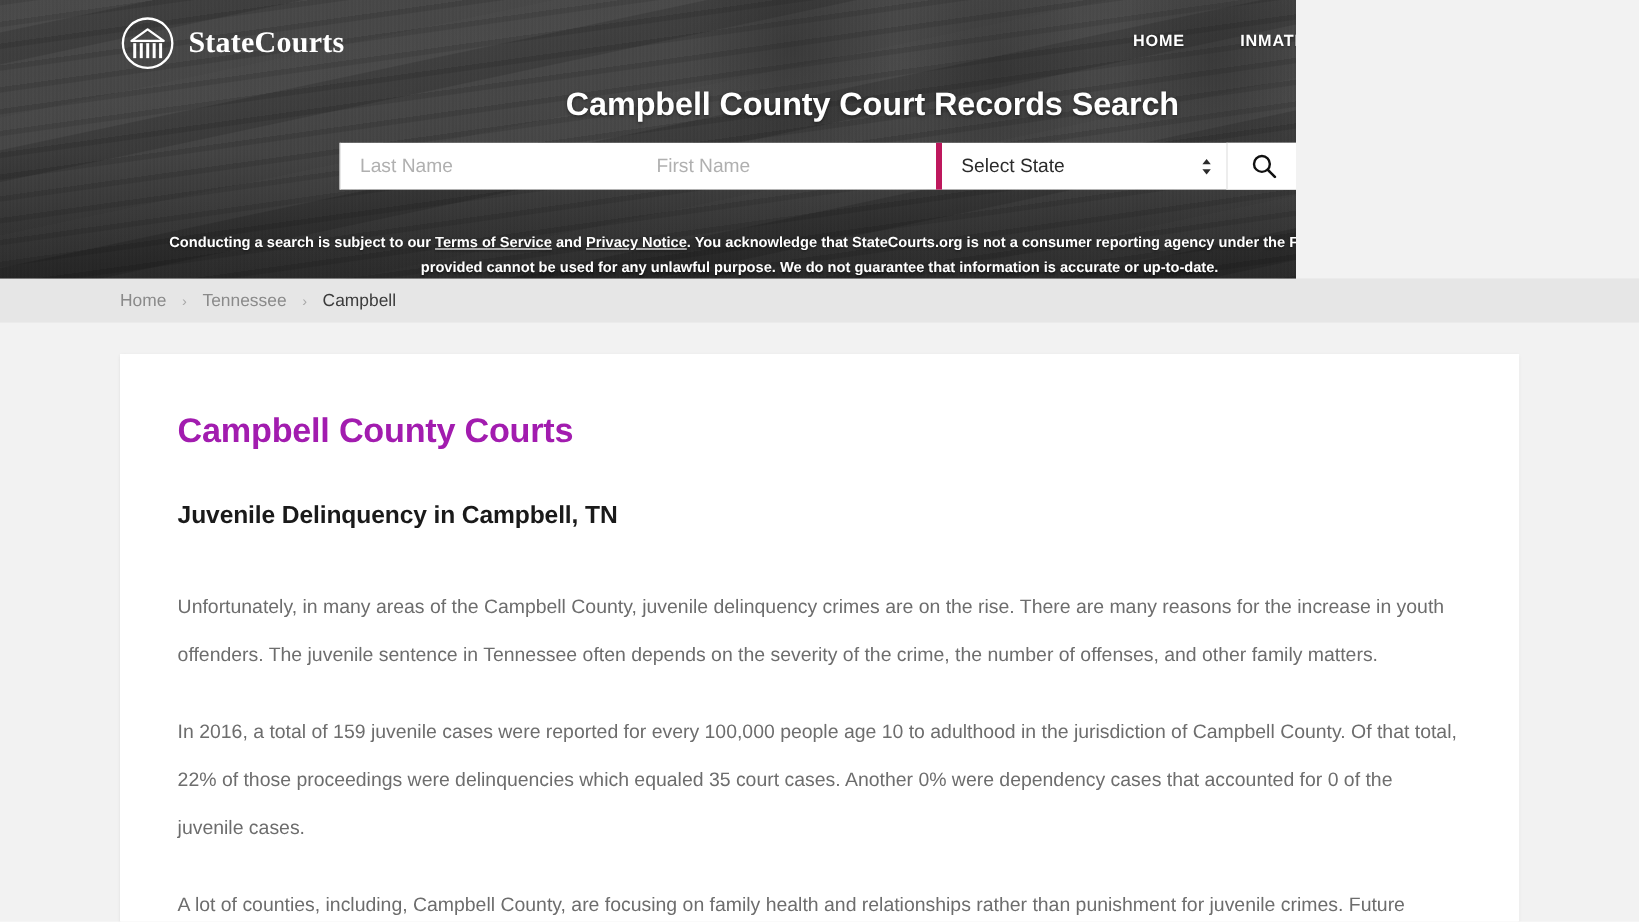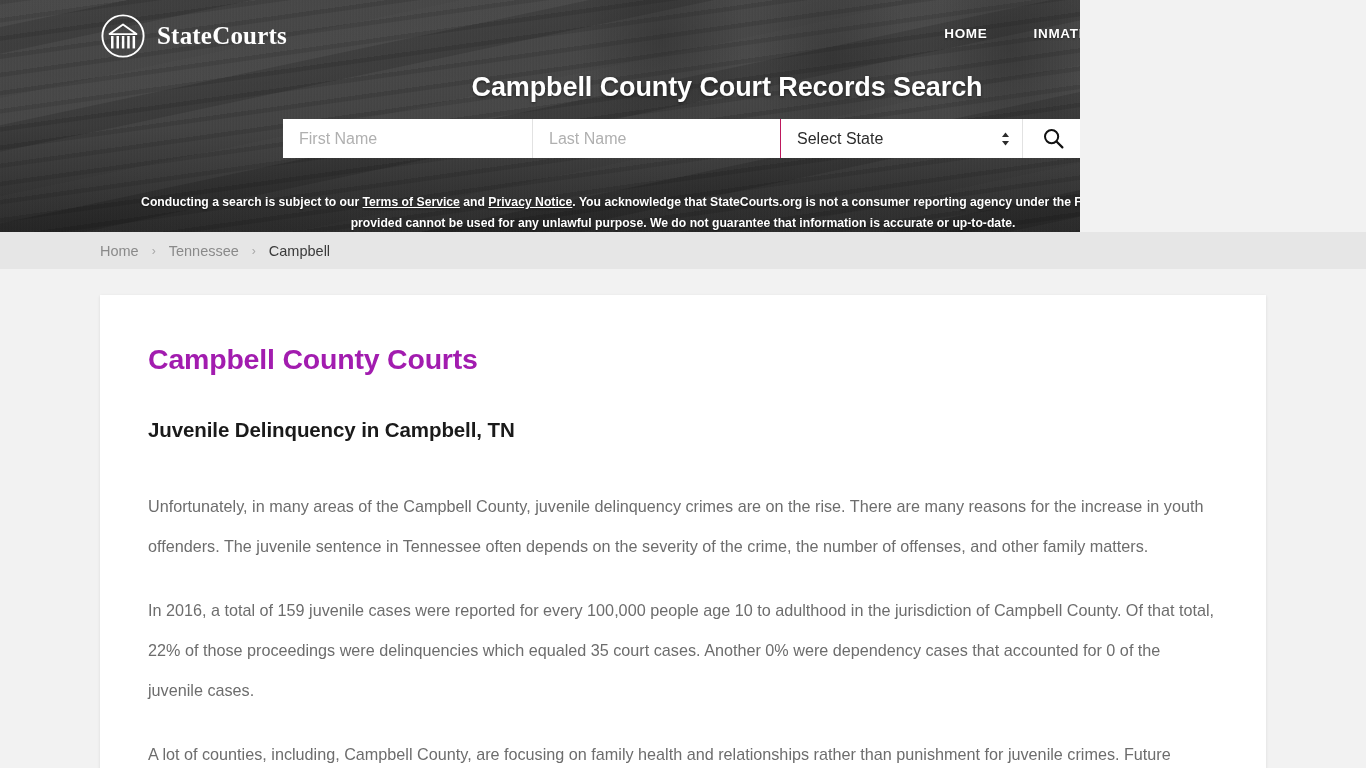--- a/index.html
+++ b/index.html
@@ -143,21 +143,21 @@
     color: #333;
     padding: 0 16px;
   }
   .search-field::placeholder { color: #b0b0b0; }
   .field-first { width: 249px; }
   .field-last  { width: 248px; border-left: 1px solid #e2e2e2; }
 
   .state-wrap {
     position: relative;
     width: 242px;
-    border-left: 1px solid #be185d;
+    border-left: 5px solid #be185d;
     display: flex;
     align-items: center;
   }
   .state-select {
     width: 100%;
     height: 100%;
     border: 0;
     outline: none;
     background: transparent;
     -webkit-appearance: none;
@@ -305,22 +305,22 @@
 
     <nav class="main-nav">
       <a class="nav-link" href="#">HOME</a>
       <a class="nav-link" href="#">INMATE SEARCH</a>
       <a class="nav-link" href="#">CONTACT</a>
     </nav>
 
     <h1 class="hero-title">Campbell County Court Records Search</h1>
 
     <form class="search-bar">
+      <input class="search-field field-last" type="text" placeholder="Last Name" style="">
       <input class="search-field field-first" type="text" placeholder="First Name" style="">
-      <input class="search-field field-last" type="text" placeholder="Last Name" style="">
       <div class="state-wrap">
         <select class="state-select">
           <option>Select State</option>
         </select>
         <svg class="state-arrows" viewBox="0 0 9 15">
           <path d="M4.5 1 L8 5.4 L1 5.4 Z" fill="#2b2b2b"></path>
           <path d="M4.5 14 L8 9.6 L1 9.6 Z" fill="#2b2b2b"></path>
         </svg>
       </div>
       <button class="search-submit" type="button">

